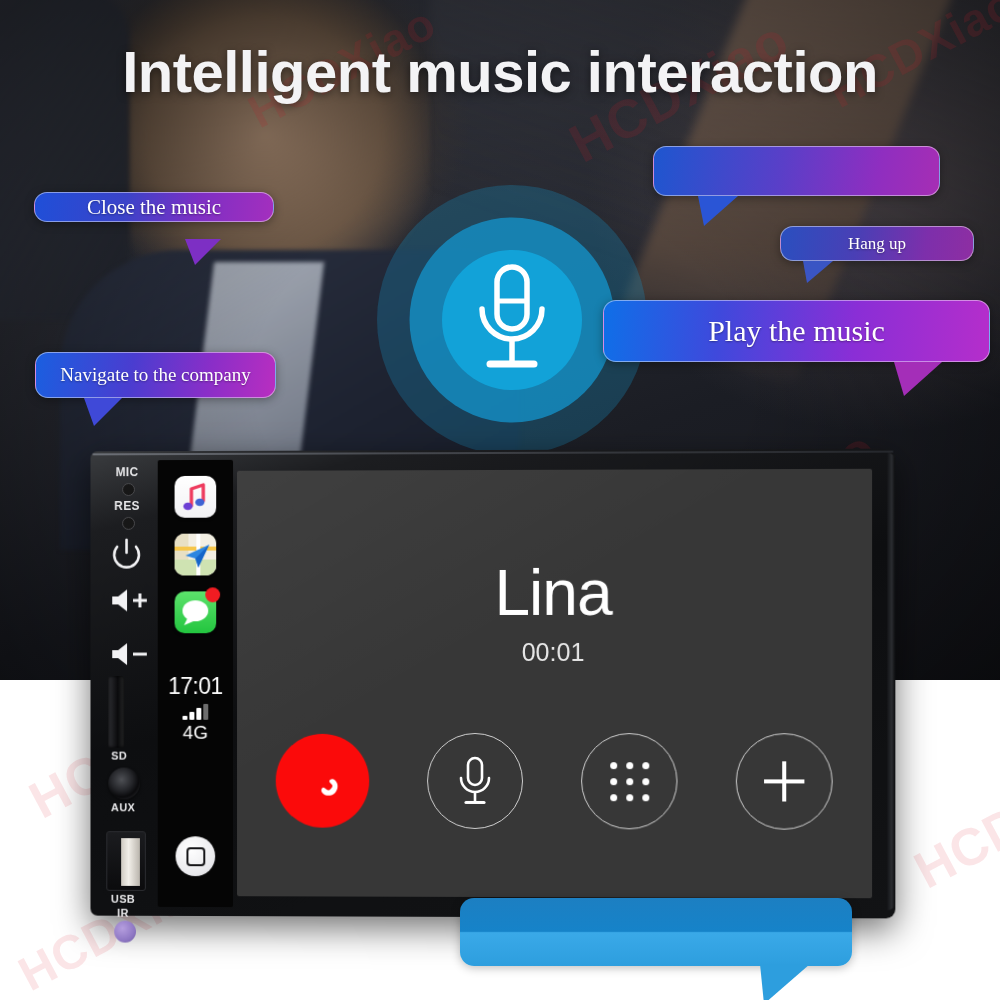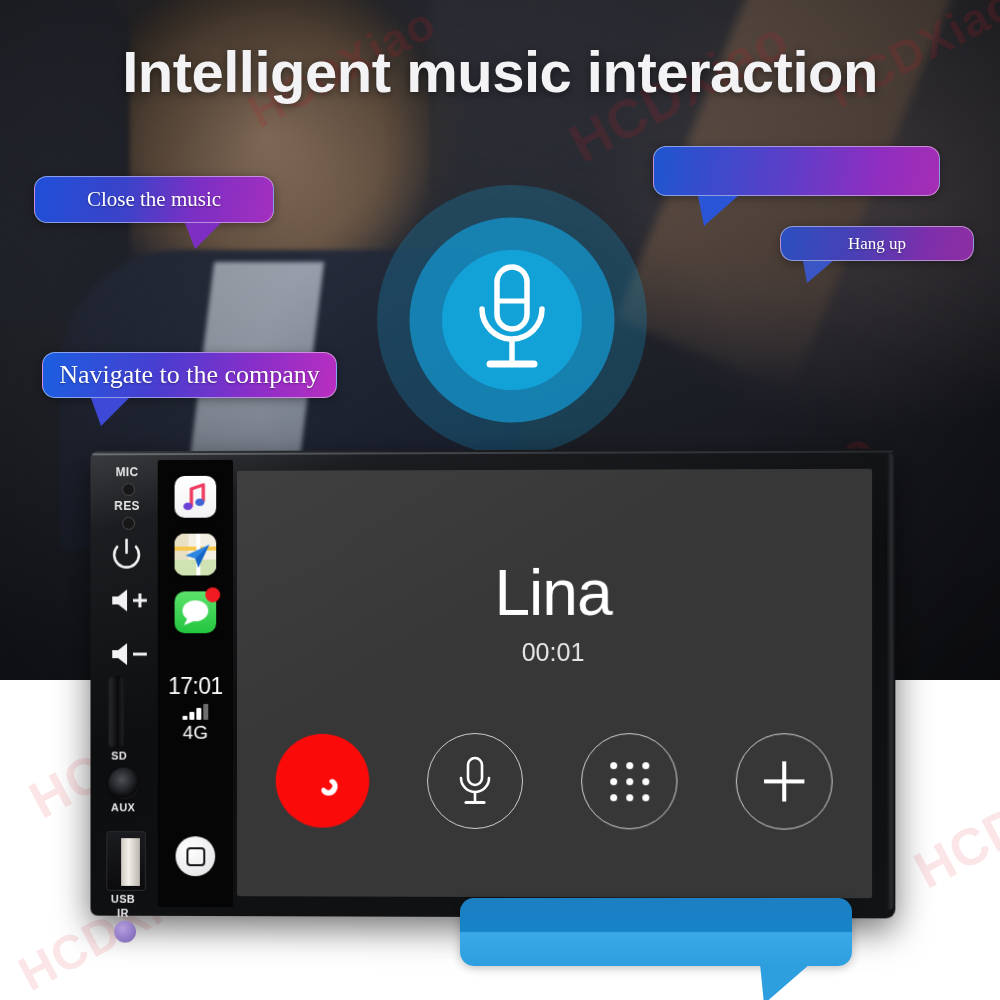--- a/index.html
+++ b/index.html
@@ -84,23 +84,23 @@
     text-shadow:0 1px 2px rgba(0,0,0,.35);
     box-sizing:border-box;
   }
   .bub .tail{position:absolute;width:0;height:0;}
   .grad-a{background:linear-gradient(100deg,#1f4fd8 0%,#3b43c9 38%,#7d2fc4 68%,#a42fbe 100%);}
   .grad-b{background:linear-gradient(100deg,#1a5fe0 0%,#4a3dd0 40%,#8a2ec8 72%,#b92ec0 100%);}
   .grad-c{background:linear-gradient(100deg,#1e56cf 0%,#5a3fc8 45%,#8f2ec0 78%,#a62eb4 100%);}
   .grad-d{background:linear-gradient(95deg,#0f6fe8 0%,#3f49dc 30%,#8a2ed6 65%,#b52ecb 100%);}
   .grad-e{background:linear-gradient(100deg,#2a4fbf 0%,#4a3fb5 40%,#7d2fab 75%,#8e2ea2 100%);}
 
-  #b-close   {left:34px;  top:176px; width:240px;height:47px;  font-size:21px;}
+  #b-close   {left:34px;  top:192px; width:240px;height:30px;  font-size:21px;}
   #b-close .tail   {left:150px;top:46px;border-left:10px solid transparent;border-right:26px solid transparent;border-top:26px solid #7d2fc4;}
-  #b-nav     {left:42px;  top:352px; width:295px;height:46px;  font-size:26px;}
+  #b-nav     {left:35px;  top:352px; width:241px;height:46px;  font-size:19px;}
   #b-nav .tail     {left:48px; top:45px;border-left:10px solid transparent;border-right:28px solid transparent;border-top:28px solid #3f49d8;}
   #b-weather {left:653px; top:146px; width:287px;height:50px;  font-size:23px;}
   #b-weather .tail {left:44px; top:49px;border-left:6px solid transparent;border-right:34px solid transparent;border-top:30px solid #2a55d6;}
   #b-hang    {left:780px; top:226px; width:194px;height:35px;  font-size:17px;}
   #b-hang .tail    {left:22px; top:34px;border-left:4px solid transparent;border-right:26px solid transparent;border-top:22px solid #3a55c4;}
   #b-play    {left:603px; top:300px; width:387px;height:62px;  font-size:30px;}
   #b-play .tail    {left:290px;top:61px;border-left:10px solid transparent;border-right:38px solid transparent;border-top:34px solid #a42eb8;}
 
   #b-call{
     position:absolute;left:460px;top:898px;width:392px;height:68px;border-radius:14px;
@@ -249,20 +249,24 @@
   </div>
   <div class="bub grad-b" id="b-nav">
     <span>Navigate to the company</span>
     <span class="tail"></span>
   </div>
   <div class="bub grad-c" id="b-weather">
     <span class="tail"></span>
   </div>
   <div class="bub grad-e" id="b-hang">
     <span>Hang up</span>
+    <span class="tail"></span>
+  </div>
+  <div class="bub grad-d" id="b-play">
+    <span>Play the music</span>
     <span class="tail"></span>
   </div>
 
   <div class="white-band"></div>
   <div class="wm-layer">
     <div class="wm pink" style="left:20px;top:720px;font-size:52px;">HCDXiao</div>
     <div class="wm pink" style="left:10px;top:900px;font-size:48px;">HCDXiao</div>
     <div class="wm pink" style="left:905px;top:790px;font-size:52px;">HCDXiao</div>
   </div>
 

